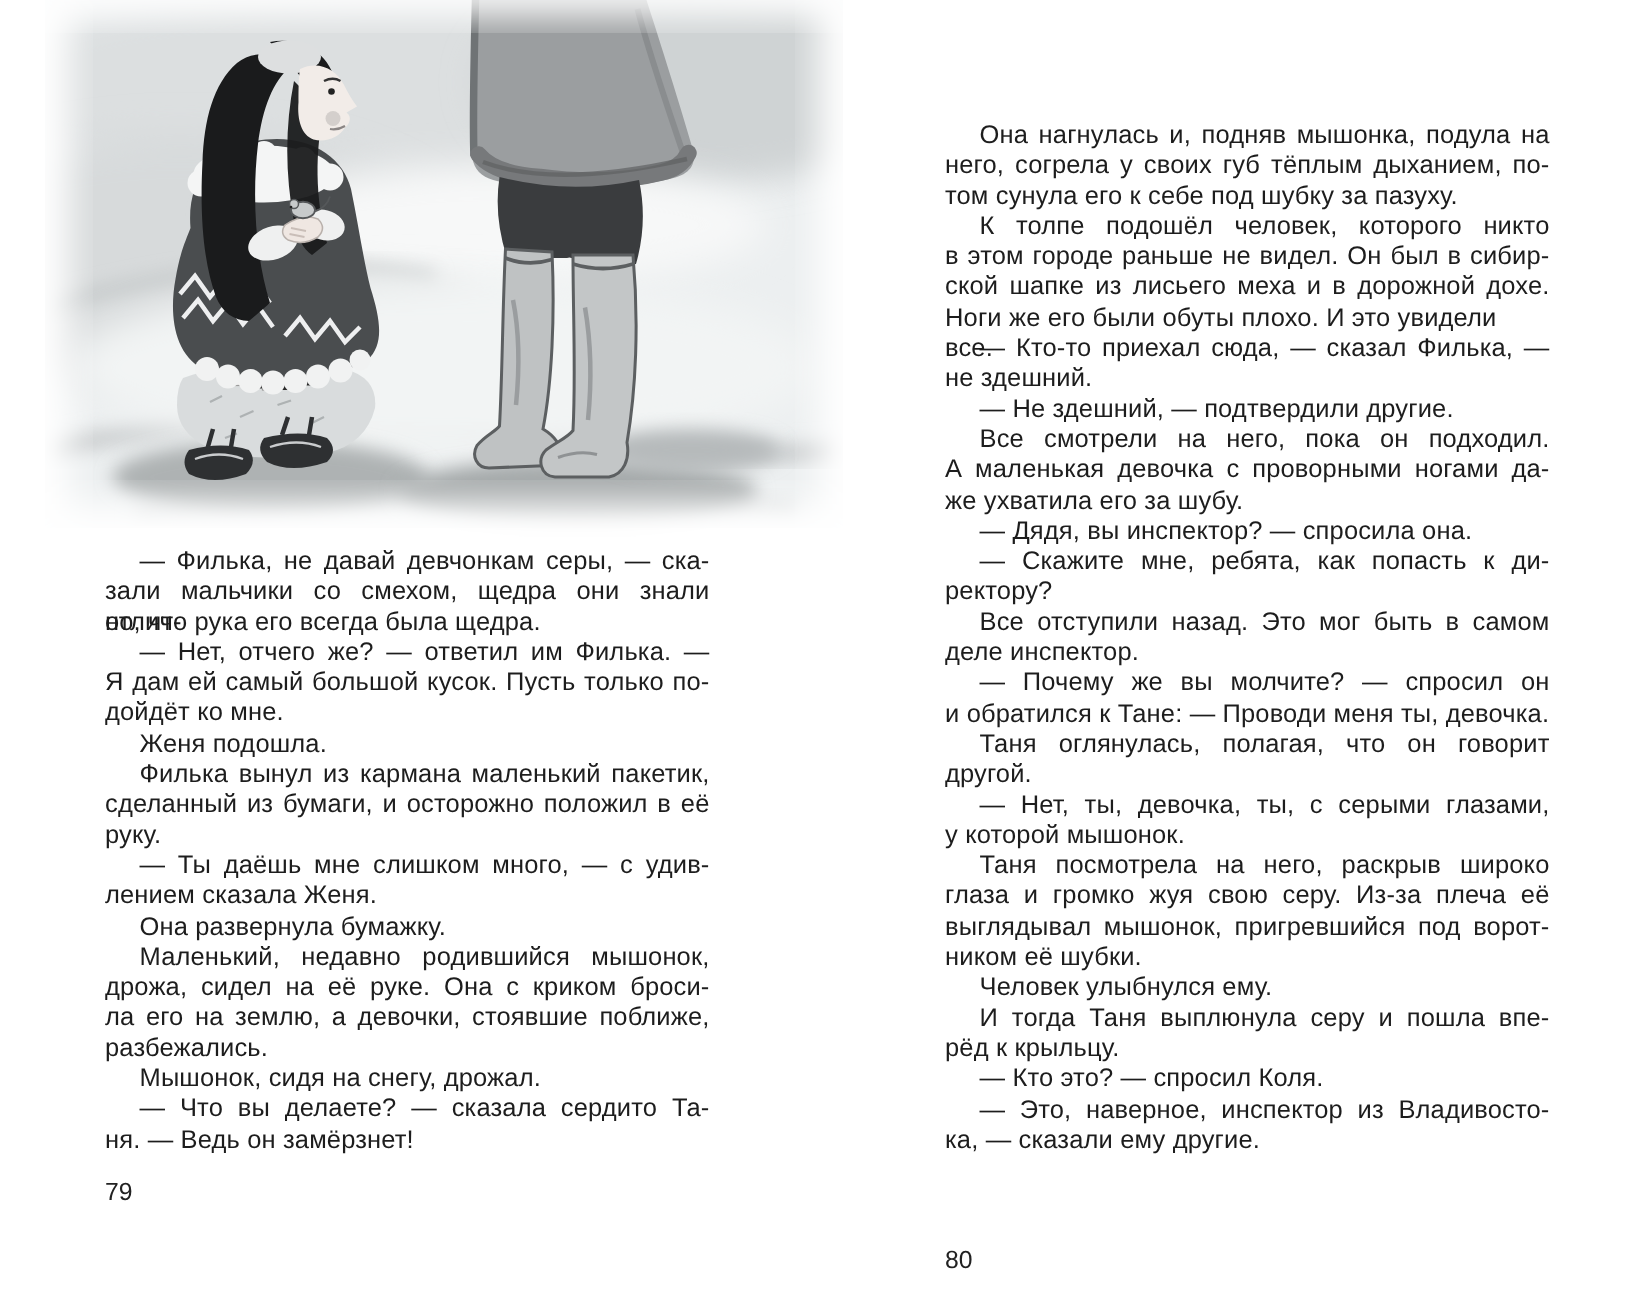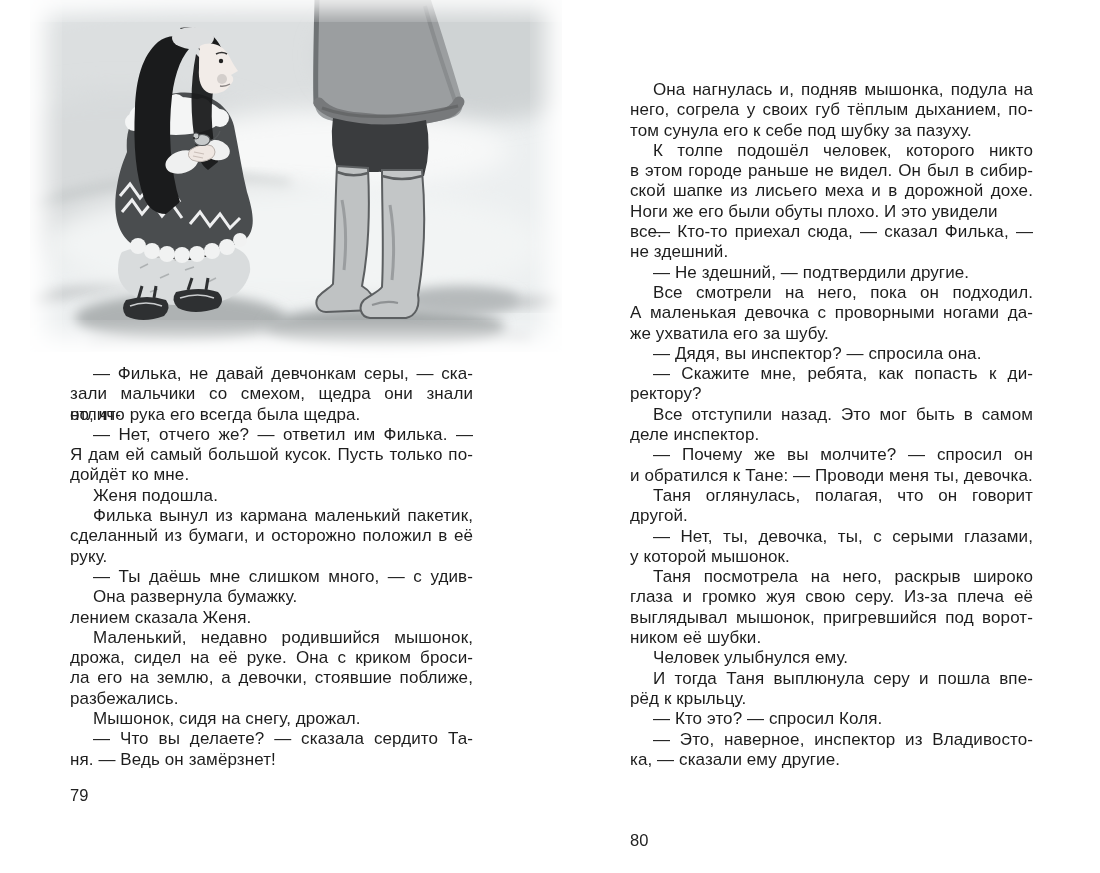--- a/index.html
+++ b/index.html
@@ -186,22 +186,22 @@
       <div class="line j">зали мальчики со смехом, щедра они знали отлич-</div>
       <div class="line">но, что рука его всегда была щедра.</div>
       <div class="line j i">— Нет, отчего же? — ответил им Филька. —</div>
       <div class="line j">Я дам ей самый большой кусок. Пусть только по-</div>
       <div class="line">дойдёт ко мне.</div>
       <div class="line i">Женя подошла.</div>
       <div class="line j i">Филька вынул из кармана маленький пакетик,</div>
       <div class="line j">сделанный из бумаги, и осторожно положил в её</div>
       <div class="line">руку.</div>
       <div class="line j i">— Ты даёшь мне слишком много, — с удив-</div>
+      <div class="line">лением сказала Женя.</div>
       <div class="line i">Она развернула бумажку.</div>
-      <div class="line">лением сказала Женя.</div>
       <div class="line j i">Маленький, недавно родившийся мышонок,</div>
       <div class="line j">дрожа, сидел на её руке. Она с криком броси-</div>
       <div class="line j">ла его на землю, а девочки, стоявшие поближе,</div>
       <div class="line">разбежались.</div>
       <div class="line i">Мышонок, сидя на снегу, дрожал.</div>
       <div class="line j i">— Что вы делаете? — сказала сердито Та-</div>
       <div class="line">ня. — Ведь он замёрзнет!</div>
     </div>
 
   <div class="text-col" id="right-text">

